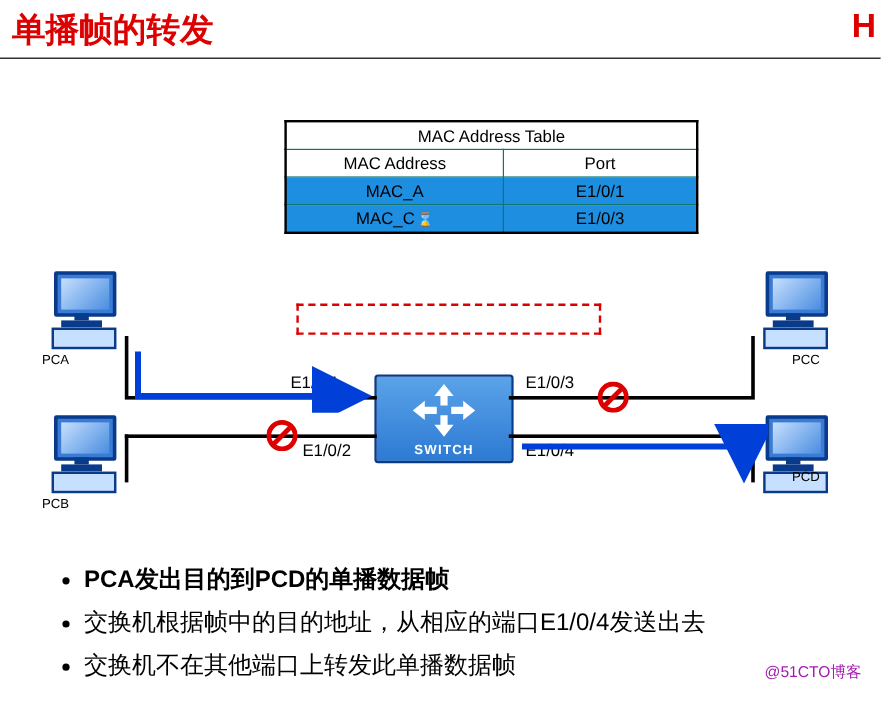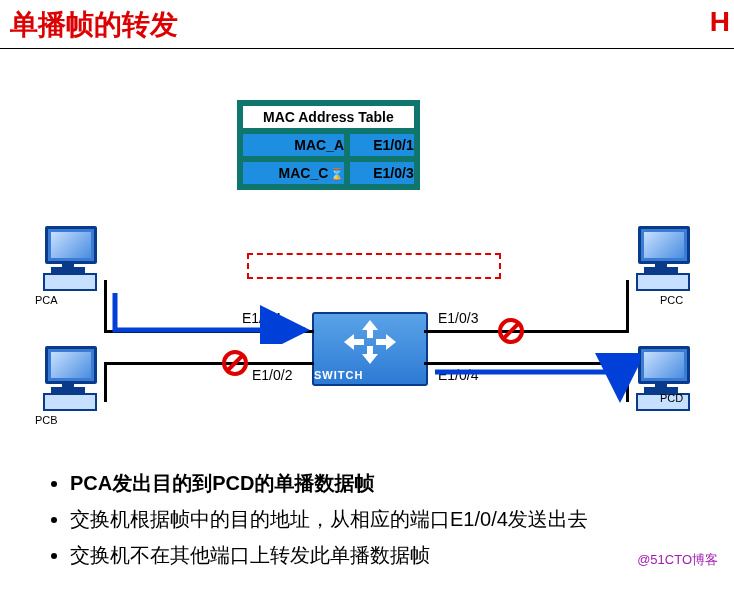--- a/index.html
+++ b/index.html
@@ -1,34 +1,34 @@
 <!DOCTYPE html>
 <html><head>
 <meta charset="utf-8">
 <style>
 html,body{margin:0;padding:0;width:734px;height:599px;font-family:"Microsoft YaHei",Arial,sans-serif;background:#fff;overflow:hidden;position:relative}
 .title{color:#d00;font-size:28px;font-weight:bold;position:absolute;left:10px;top:6px}
 .logo{color:#d00;font-size:28px;font-weight:bold;position:absolute;right:4px;top:6px}
 .hr{position:absolute;left:0;top:48px;width:734px;height:1px;background:#000}
 .abs{position:absolute}
 .mactbl{left:237px;top:100px;border:2px solid #000;border-collapse:collapse;font-size:14px}
-.mactbl td,.mactbl th{border:6px solid #0f766e;text-align:right;font-weight:bold}
+.mactbl td,.mactbl th{border:1px solid #0f766e;text-align:center;font-weight:normal}
 .mactbl .hdr td,.mactbl th{background:#fff;padding:3px 20px}
 .mactbl .row td{background:#1e8fe0;padding:3px 0}
 .mactbl .col-mac{width:140px}
 .mactbl .col-port{width:120px}
 .dashbox{position:absolute;left:247px;top:253px;width:250px;height:22px;border:2px dashed #d00;pointer-events:none}
 .pc{width:70px;height:60px;position:absolute}
 .pc .mon{width:46px;height:32px;border:3px solid #0a3a8a;background:#3a7bd5;border-radius:2px;position:absolute;left:10px;top:0}
 .pc .mon::after{content:"";position:absolute;left:3px;top:3px;right:3px;bottom:3px;background:linear-gradient(135deg,#c7e0ff,#4a8de0)}
 .pc .stand{width:12px;height:6px;background:#0a3a8a;position:absolute;left:27px;top:35px}
 .pc .base{width:34px;height:6px;background:#0a3a8a;position:absolute;left:16px;top:41px}
 .pc .box{width:50px;height:14px;border:2px solid #0a3a8a;background:#c7e0ff;position:absolute;left:8px;top:47px}
 .pc-lbl{position:absolute;font-size:11px;color:#000}
-.switch{position:absolute;left:312px;top:312px;width:112px;height:70px;background:linear-gradient(180deg,#5aa3e8,#2d7ad4);border:2px solid #0a3a8a;border-radius:3px;color:#fff;text-align:left}
+.switch{position:absolute;left:312px;top:312px;width:112px;height:70px;background:linear-gradient(180deg,#5aa3e8,#2d7ad4);border:2px solid #0a3a8a;border-radius:3px;color:#fff;text-align:center}
 .switch .swlabel{position:absolute;bottom:3px;width:100%;font-size:11px;font-weight:bold;letter-spacing:1px}
 .switch svg{position:absolute;left:26px;top:4px}
 .wire{position:absolute;background:#000}
 .portlbl{position:absolute;font-size:14px;color:#000}
 .no-sign{position:absolute;width:26px;height:26px}
 .no-sign svg{display:block}
 .bullets{position:absolute;left:30px;top:452px;width:680px}
 .bullets li{font-size:20px;line-height:1.5;margin-bottom:6px;list-style:disc;color:#000}
 .bullets .bold{font-weight:bold}
 .watermark{position:absolute;right:16px;bottom:30px;color:#a21caf;font-size:13px}
@@ -40,20 +40,24 @@
 
 <div class="title">单播帧的转发</div>
 <div class="logo">H</div>
 <div class="hr"></div>
 
 <table class="mactbl abs">
   <tbody>
       <tr class="hdr">
         <th colspan="2">MAC Address Table</th>
       </tr>
+  <tr class="hdr">
+    <td class="col-mac">MAC Address</td>
+    <td class="col-port">Port</td>
+  </tr>
   <tr class="row">
         <td>MAC_A</td>
         <td>E1/0/1</td>
       </tr>
   <tr class="row">
         <td><span>MAC_C</span><span class="hourglass">⌛</span></td>
         <td>E1/0/3</td>
       </tr>
 </tbody>
   </table>

